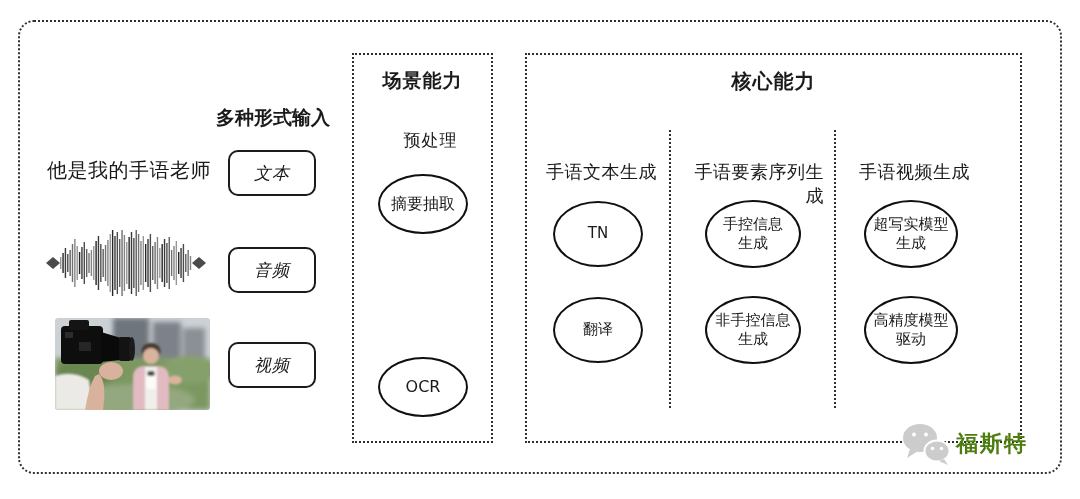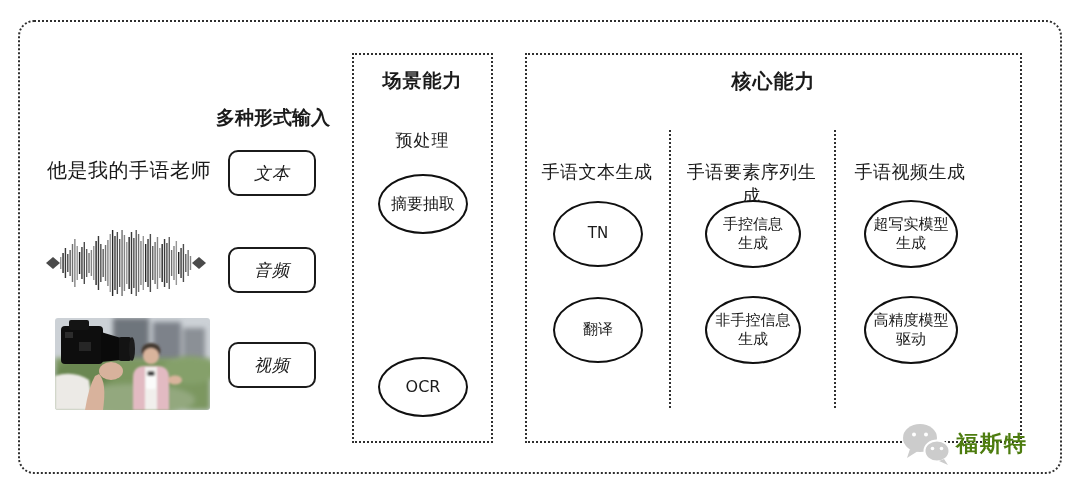--- a/index.html
+++ b/index.html
@@ -11,36 +11,36 @@
     position:absolute;left:18px;top:20px;width:1040px;height:450px;
     border:2px dotted #2f2f2f;border-radius:16px;
   }
   .dash-box{position:absolute;border:2px dotted #2f2f2f;background:transparent;}
   .scene-box{left:352px;top:53px;width:137px;height:386px;}
   .core-box{left:525px;top:53px;width:493px;height:386px;}
   .box-title{
     position:absolute;top:13px;left:0;width:100%;text-align:center;
     font-weight:bold;font-size:19px;letter-spacing:1px;
   }
-  .sub-label{position:absolute;left:0;width:100%;text-align:center;font-size:17px;letter-spacing:1px;}
+  .sub-label{position:absolute;left:8px;width:100%;text-align:center;font-size:17px;letter-spacing:1px;}
   .node{
     position:absolute;border:2.5px solid #101010;border-radius:50%;background:#ffffff;
     display:flex;align-items:center;justify-content:center;text-align:center;
     font-size:15px;line-height:1.3;white-space:pre-line;
   }
   .scene-node{left:24px;width:86px;height:56px;font-size:16px;}
   .io-box{
     position:absolute;width:84px;height:42px;border:2px solid #1b1b1b;border-radius:10px;
     background:#ffffff;display:flex;align-items:center;justify-content:center;
     font-size:17px;letter-spacing:1px;font-style:italic;
   }
   .input-label{position:absolute;left:216px;top:105px;width:116px;text-align:left;
     font-size:19px;font-weight:bold;}
   .sentence{position:absolute;left:47px;top:157px;font-size:20px;letter-spacing:0.5px;}
-  .col-header{position:absolute;top:105px;font-size:18px;text-align:center;letter-spacing:0.5px;font-family:Liberation Serif, serif;}
+  .col-header{position:absolute;top:105px;font-size:18px;text-align:right;letter-spacing:0.5px;font-family:Liberation Serif, serif;}
   .vdivider{position:absolute;top:75px;height:278px;width:0;border-left:2px dotted #2f2f2f;}
   .waveform{position:absolute;left:44px;top:230px;}
   .photo{position:absolute;left:55px;top:318px;width:155px;height:92px;border-radius:3px;overflow:hidden;}
   .watermark{position:absolute;left:901px;top:422px;display:flex;align-items:center;gap:5px;}
   .watermark-text{font-size:22px;font-weight:bold;letter-spacing:2px;color:#4d7c0f;}
 </style>
 </head>
 <body>
 
 <div class="canvas">

